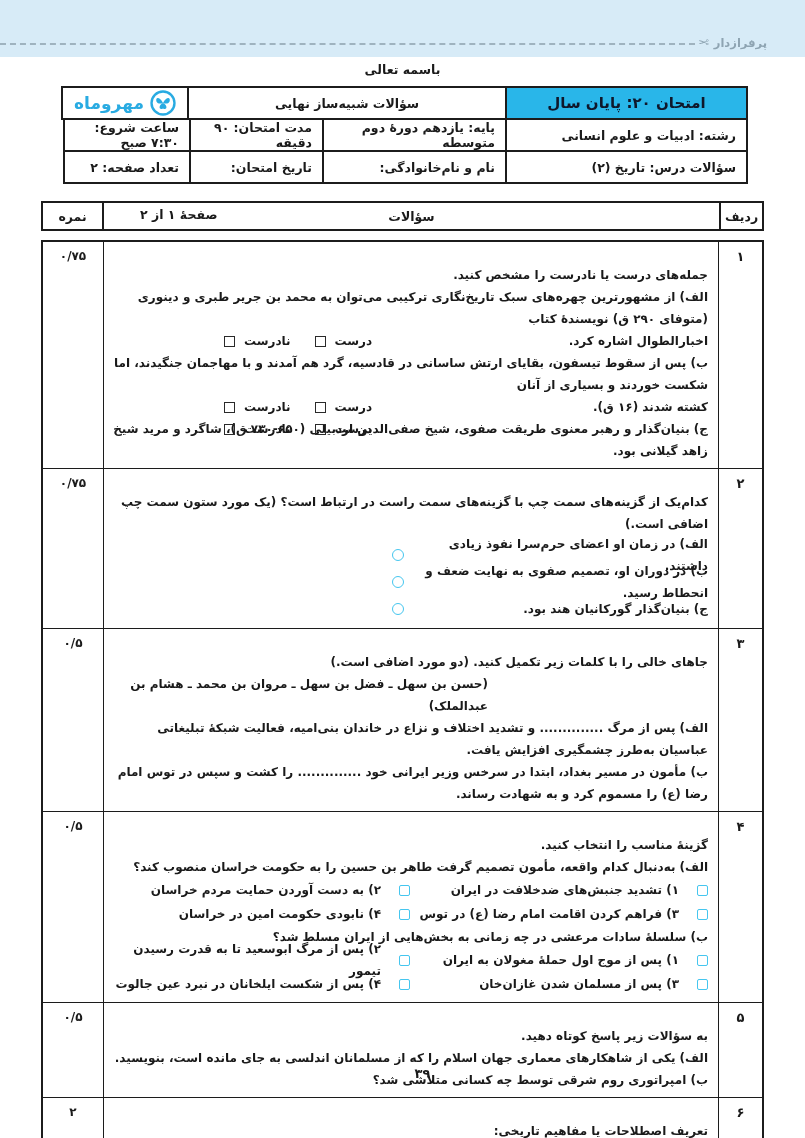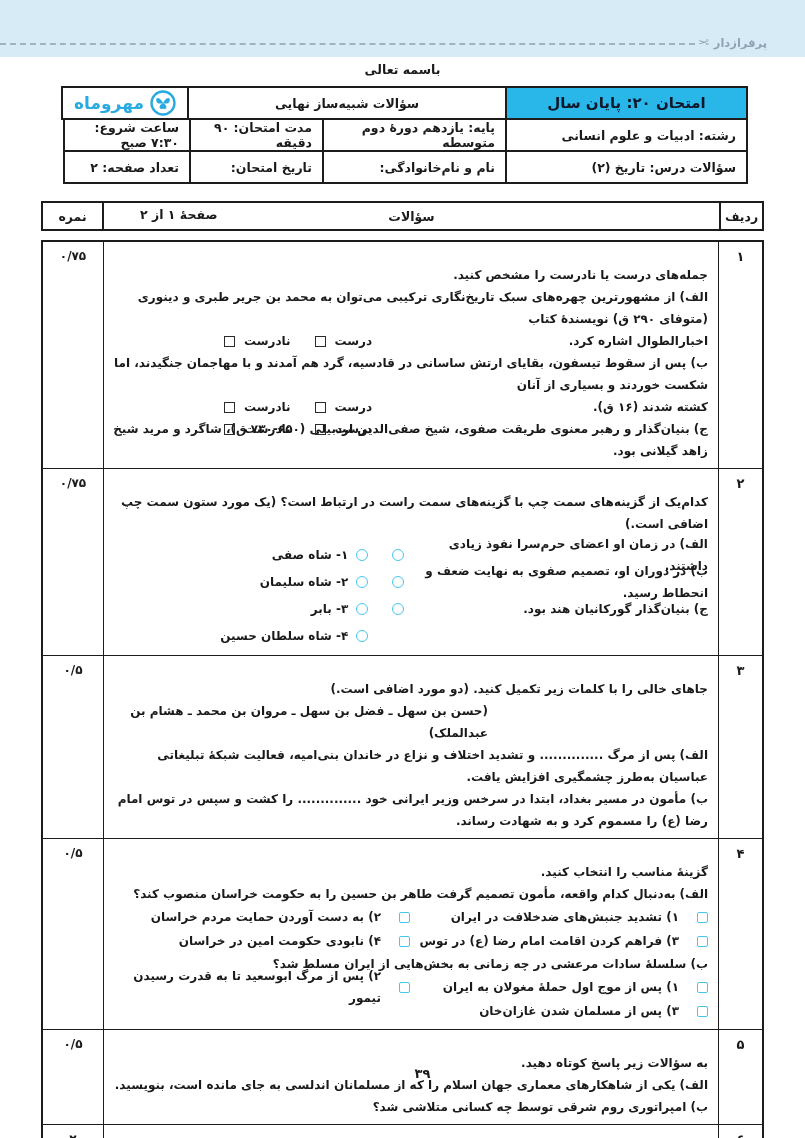--- a/index.html
+++ b/index.html
@@ -176,38 +176,20 @@
           </div>
           <div class="m-item m-item-r">
             <span>ب) در دوران او، تصمیم صفوی به نهایت ضعف و انحطاط رسید.</span>
             <span class="circle"></span>
           </div>
           <div class="m-item m-item-r">
             <span>ج) بنیان‌گذار گورکانیان هند بود.</span>
             <span class="circle"></span>
           </div>
         </div>
-        <div class="match-left">
-          <div class="m-item m-item-l">
-            <span class="circle"></span>
-            <span>۱- شاه صفی</span>
-          </div>
-          <div class="m-item m-item-l">
-            <span class="circle"></span>
-            <span>۲- شاه سلیمان</span>
-          </div>
-          <div class="m-item m-item-l">
-            <span class="circle"></span>
-            <span>۳- بابر</span>
-          </div>
-          <div class="m-item m-item-l">
-            <span class="circle"></span>
-            <span>۴- شاه سلطان حسین</span>
-          </div>
-        </div>
       </div>
     </div>
     <div class="score">۰/۷۵</div>
   </div>
 
   <div class="qrow">
     <div class="radif">۳</div>
     <div class="qbody">
       <div class="line">جاهای خالی را با کلمات زیر تکمیل کنید. (دو مورد اضافی است.)</div>
       <div class="line wordbank">(حسن بن سهل ـ فضل بن سهل ـ مروان بن محمد ـ هشام بن عبدالملک)</div>
@@ -247,20 +229,24 @@
             <span>۱) پس از موج اول حملهٔ مغولان به ایران</span>
           </div>
         <div class="opt">
             <span class="sq"></span>
             <span>۲) پس از مرگ ابوسعید تا به قدرت رسیدن تیمور</span>
           </div>
         <div class="opt">
             <span class="sq"></span>
             <span>۳) پس از مسلمان شدن غازان‌خان</span>
           </div>
+        <div class="opt">
+            <span class="sq"></span>
+            <span>۴) پس از شکست ایلخانان در نبرد عین جالوت</span>
+          </div>
       </div>
     </div>
     <div class="score">۰/۵</div>
   </div>
 
   <div class="qrow">
     <div class="radif">۵</div>
     <div class="qbody">
       <div class="line">به سؤالات زیر پاسخ کوتاه دهید.</div>
       <div class="line">الف) یکی از شاهکارهای معماری جهان اسلام را که از مسلمانان اندلسی به جای مانده است، بنویسید.</div>

